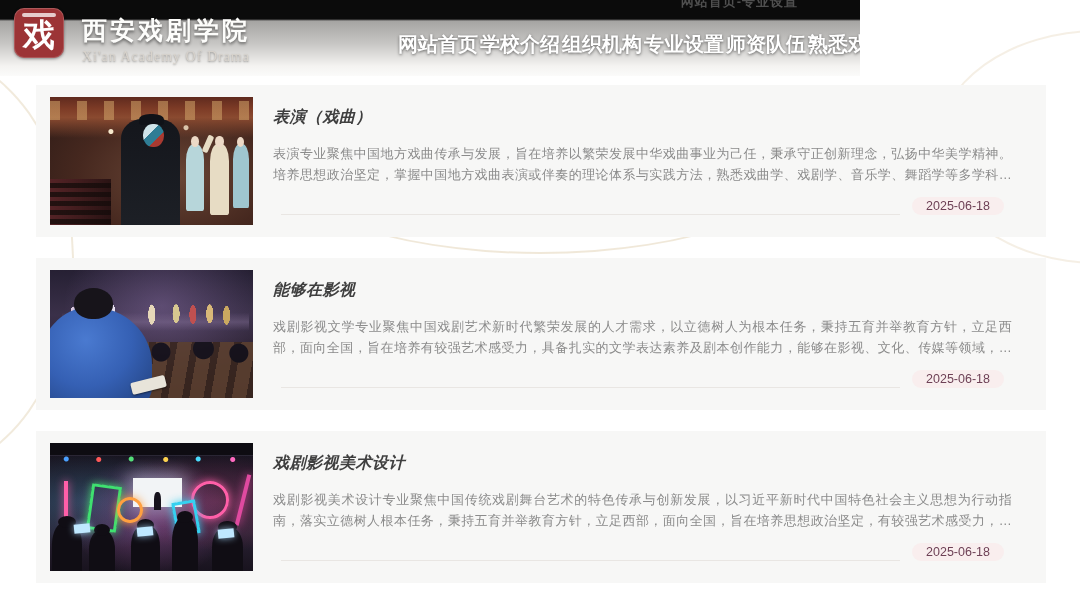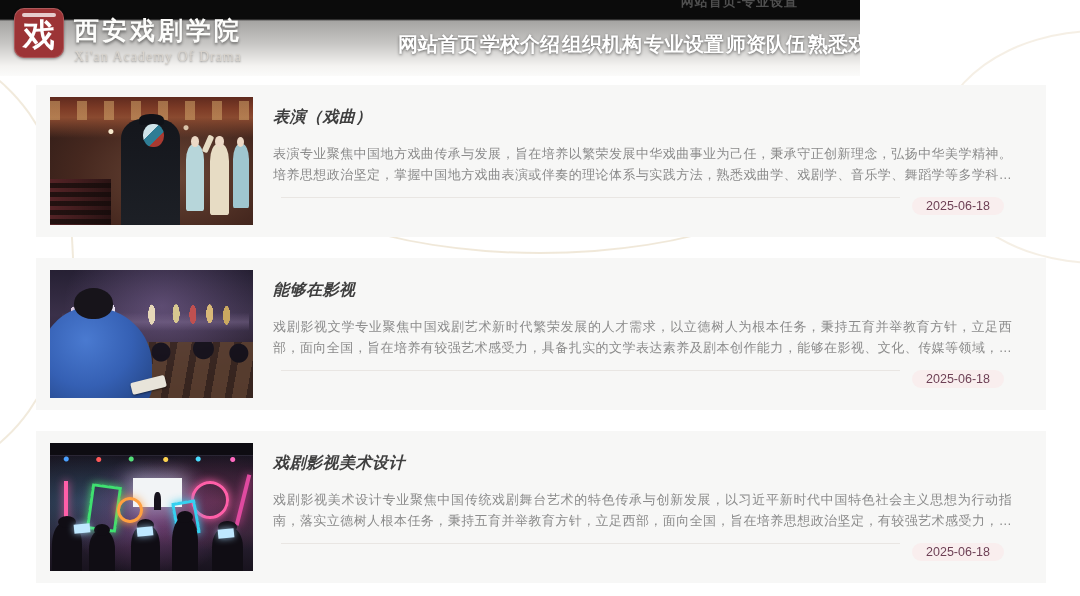--- a/index.html
+++ b/index.html
@@ -22,21 +22,21 @@
     position:absolute;top:-7px;right:62px;font-size:13px;font-weight:700;
     color:#4f4f4f;letter-spacing:1px;line-height:18px;
   }
   .logo{
     position:absolute;left:14px;top:8px;width:50px;height:50px;border-radius:10px;
     background:#9c3436;box-shadow:inset 0 0 0 1px rgba(255,255,255,.18),0 1px 3px rgba(0,0,0,.4);
     display:flex;align-items:center;justify-content:center;
   }
   .logo .glyph{color:#fff;font-size:32px;font-weight:700;line-height:1;margin-top:4px;}
   .logo .seal-top{position:absolute;top:5px;left:8px;right:8px;height:4px;border-radius:2px;background:rgba(255,255,255,.75);}
-  .brand-text{position:absolute;left:74px;top:14px;}
+  .brand-text{position:absolute;left:82px;top:14px;}
   .brand-name{
     font-size:25px;font-weight:700;color:#fdfdfb;letter-spacing:3px;
     text-shadow:0 2px 3px rgba(0,0,0,.45);
   }
   .brand-sub{
     font-family:"Liberation Serif","DejaVu Serif",serif;
     font-size:14px;color:#d8d3cc;letter-spacing:1px;margin-top:2px;
     text-shadow:0 1px 2px rgba(0,0,0,.4);
   }
   nav{
@@ -55,21 +55,21 @@
     padding:9px 34px 9px 14px;box-sizing:border-box;cursor:pointer;
   }
   .photo{width:203px;height:128px;flex:none;position:relative;overflow:hidden;margin-top:3px;background:#241c1a;}
   .card-body{flex:1;position:relative;margin-left:20px;min-width:0;}
   .card-title{margin:13px 0 0;font-size:16px;color:#3f3f3f;font-weight:700;letter-spacing:.5px;font-style:italic;}
   .card-desc{
     margin:15px 0 0;font-size:13px;color:#8b8b8b;line-height:21px;letter-spacing:.2px;
     display:-webkit-box;-webkit-line-clamp:2;-webkit-box-orient:vertical;overflow:hidden;
     max-height:42px;text-align:justify;
   }
-  .card-footer{position:absolute;left:8px;right:0;bottom:13px;display:flex;align-items:flex-start;}
+  .card-footer{position:absolute;left:8px;right:0;bottom:13px;display:flex;align-items:flex-end;}
   .hr{flex:1;height:1px;background:#e9e6e3;margin-right:12px;}
   .date-badge{
     background:#f9eeee;color:#6e4156;font-size:12.5px;padding:2px 14px;
     border-radius:11px;margin-right:8px;white-space:nowrap;
   }
   
   .photo-1{
     background:
       radial-gradient(circle at 30% 27%, rgba(255,242,214,.95) 0 2px, transparent 3px),
       radial-gradient(circle at 43% 25%, rgba(255,242,214,.85) 0 2px, transparent 3px),

